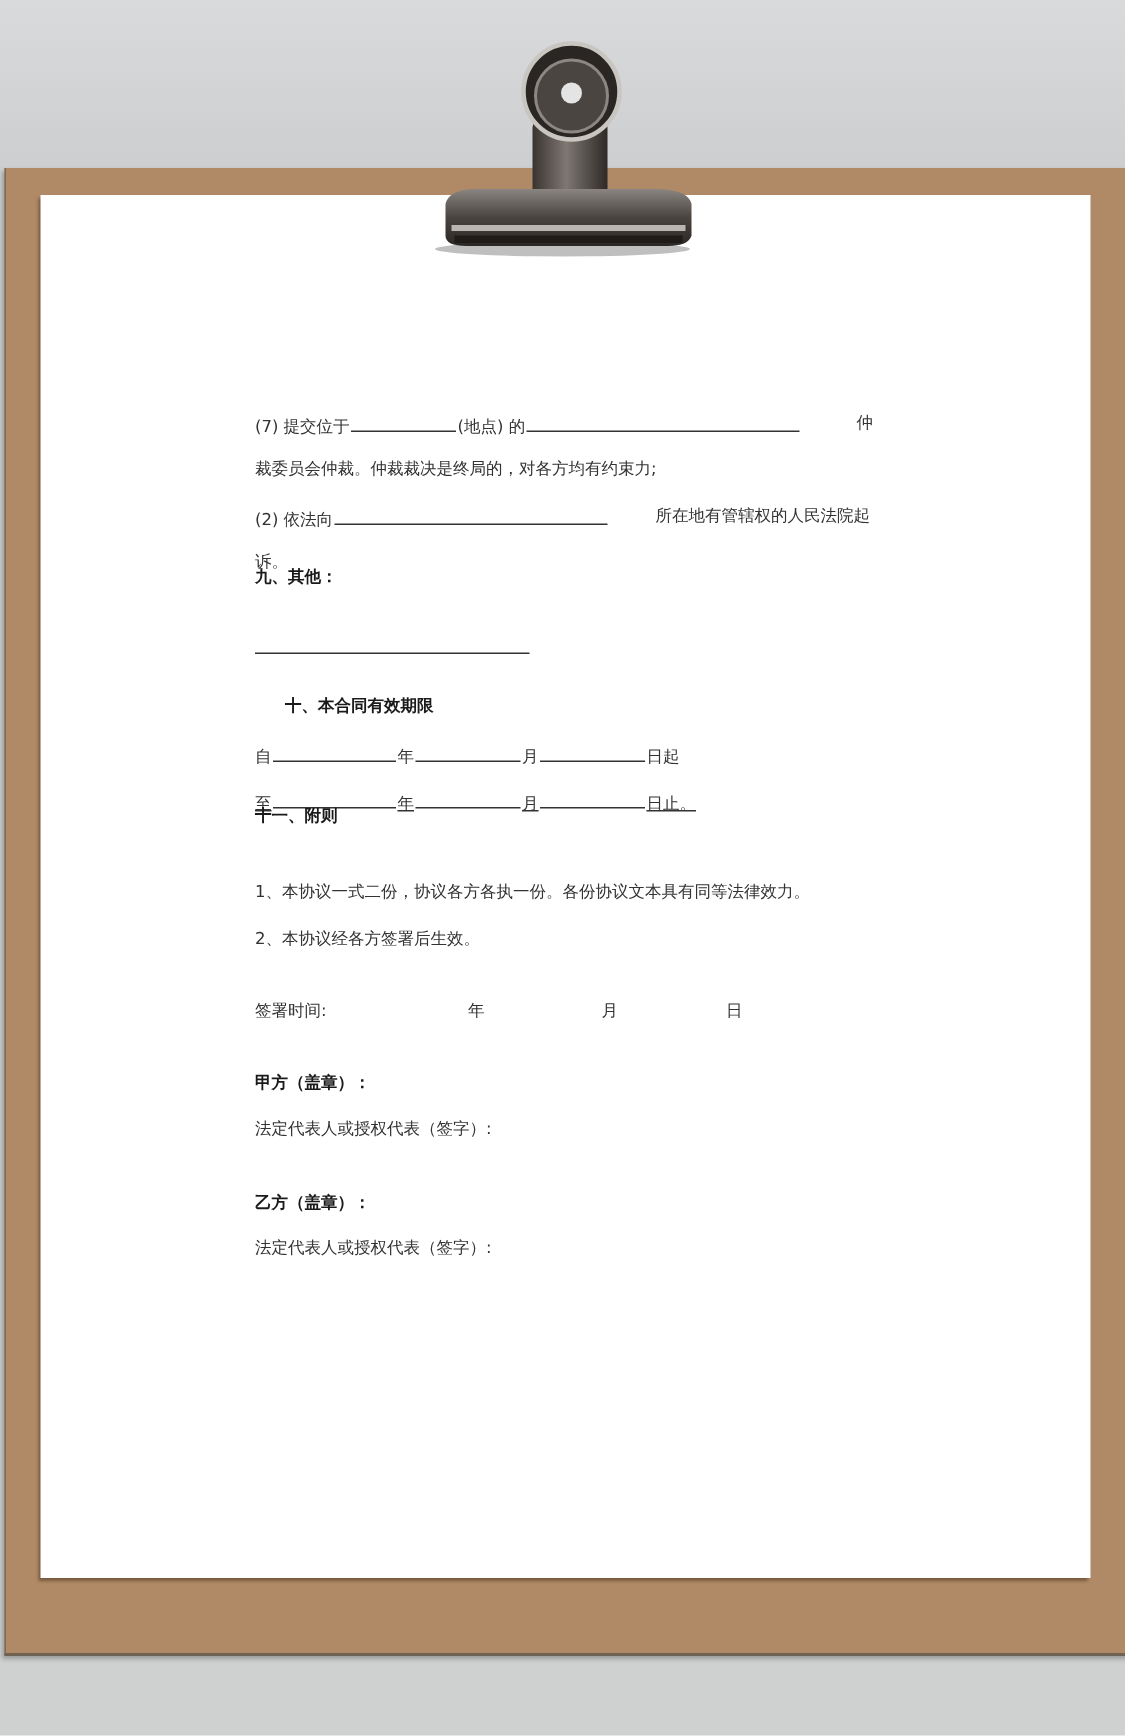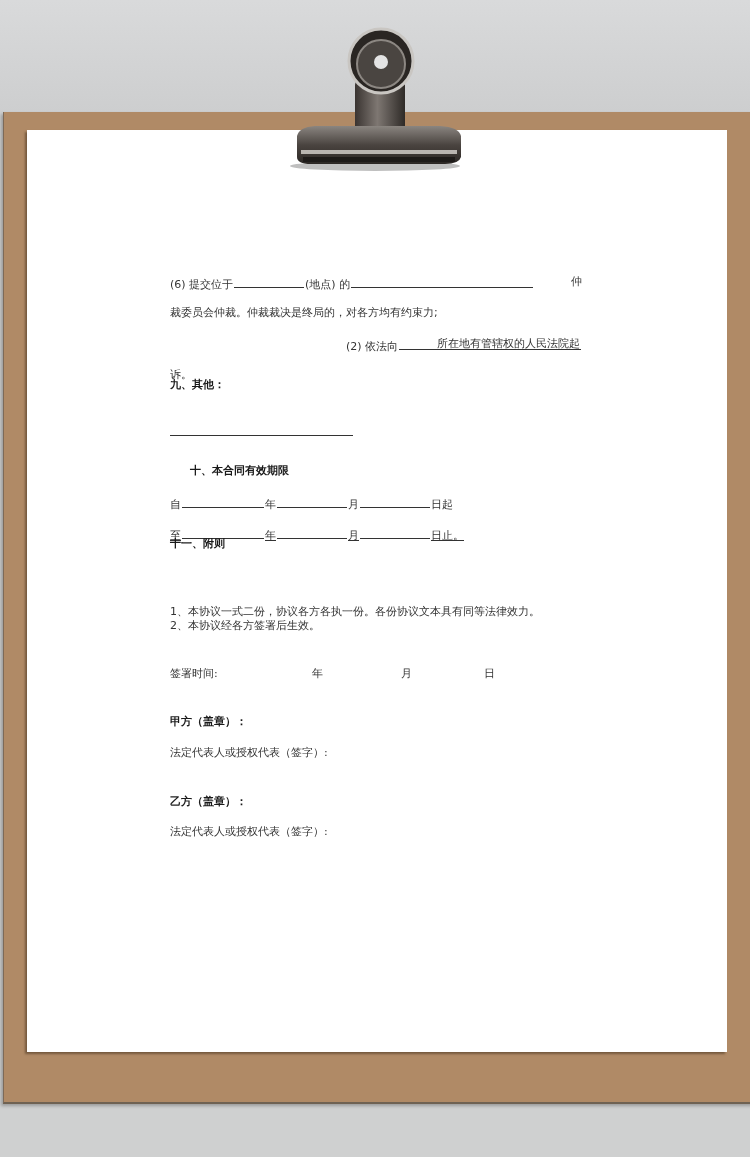--- a/index.html
+++ b/index.html
@@ -55,41 +55,41 @@
   <circle cx="96" cy="37" r="32" fill="#2a2623" stroke="#c9c6c2" stroke-width="3"></circle>
   <circle cx="96" cy="40" r="24" fill="#4a4541" stroke="#8c8782" stroke-width="2"></circle>
   <circle cx="96" cy="38" r="7" fill="#e4e4e4"></circle>
   <path d="M12 112 Q14 103 30 102 L155 102 Q174 103 176 112 L176 133 Q174 140 160 140 L26 140 Q12 140 12 133 Z" fill="url(#metal)"></path>
   <rect x="16" y="126" width="156" height="4" fill="#d8d4cf" opacity="0.8"></rect>
   <rect x="18" y="133" width="152" height="5" fill="#1e1b19"></rect>
 </svg>
 
 <div class="doc">
   <div class="line" style="top:276px;width:412px;">
-    <span>(6) 提交位于</span><span class="blank" style="width:70px"></span><span>(地点) 的</span><span class="blank" style="width:182px"></span><span style="position:absolute;right:0">仲</span>
+    <span>(7) 提交位于</span><span class="blank" style="width:70px"></span><span>(地点) 的</span><span class="blank" style="width:182px"></span><span style="position:absolute;right:0">仲</span>
   </div>
   <div class="line" style="top:307px;">裁委员会仲裁。仲裁裁决是终局的，对各方均有约束力;</div>
-  <div class="line" style="top:338px;width:412px;text-align:right;">
+  <div class="line" style="top:338px;width:412px;">
     <span>(2) 依法向</span><span class="blank" style="width:182px"></span><span style="position:absolute;right:2px">所在地有管辖权的人民法院起</span>
   </div>
   <div class="line" style="top:369px;">诉。</div>
 
   <div class="line bold" style="top:379px;">九、其他：</div>
   <div class="line" style="top:424px;width:183px;border-bottom:1px solid #333;height:11px;"></div>
 
   <div class="line bold" style="top:465px;margin-left:20px;">十、本合同有效期限</div>
   <div class="line" style="top:496px;">
     <span>自</span><span class="blank" style="width:82px"></span><span>年</span><span class="blank" style="width:70px"></span><span>月</span><span class="blank" style="width:70px"></span><span>日起</span>
   </div>
   <div class="line" style="top:527px;text-decoration:underline;">
     <span>至</span><span class="blank" style="width:82px"></span><span>年</span><span class="blank" style="width:70px"></span><span>月</span><span class="blank" style="width:70px"></span><span>日止。</span>
   </div>
 
   <div class="line bold" style="top:538px;">十一、附则</div>
-  <div class="line" style="top:589px;margin-top:17px;">1、本协议一式二份，协议各方各执一份。各份协议文本具有同等法律效力。</div>
+  <div class="line" style="top:589px;">1、本协议一式二份，协议各方各执一份。各份协议文本具有同等法律效力。</div>
   <div class="line" style="top:620px;text-align:center;">2、本协议经各方签署后生效。</div>
 
   <div class="line" style="top:668px;width:330px;">
     <span>签署时间:</span>
     <span style="position:absolute;left:142px">年</span>
     <span style="position:absolute;left:231px">月</span>
     <span style="position:absolute;left:314px">日</span>
   </div>
 
   <div class="line bold" style="top:716px;">甲方（盖章）：</div>

